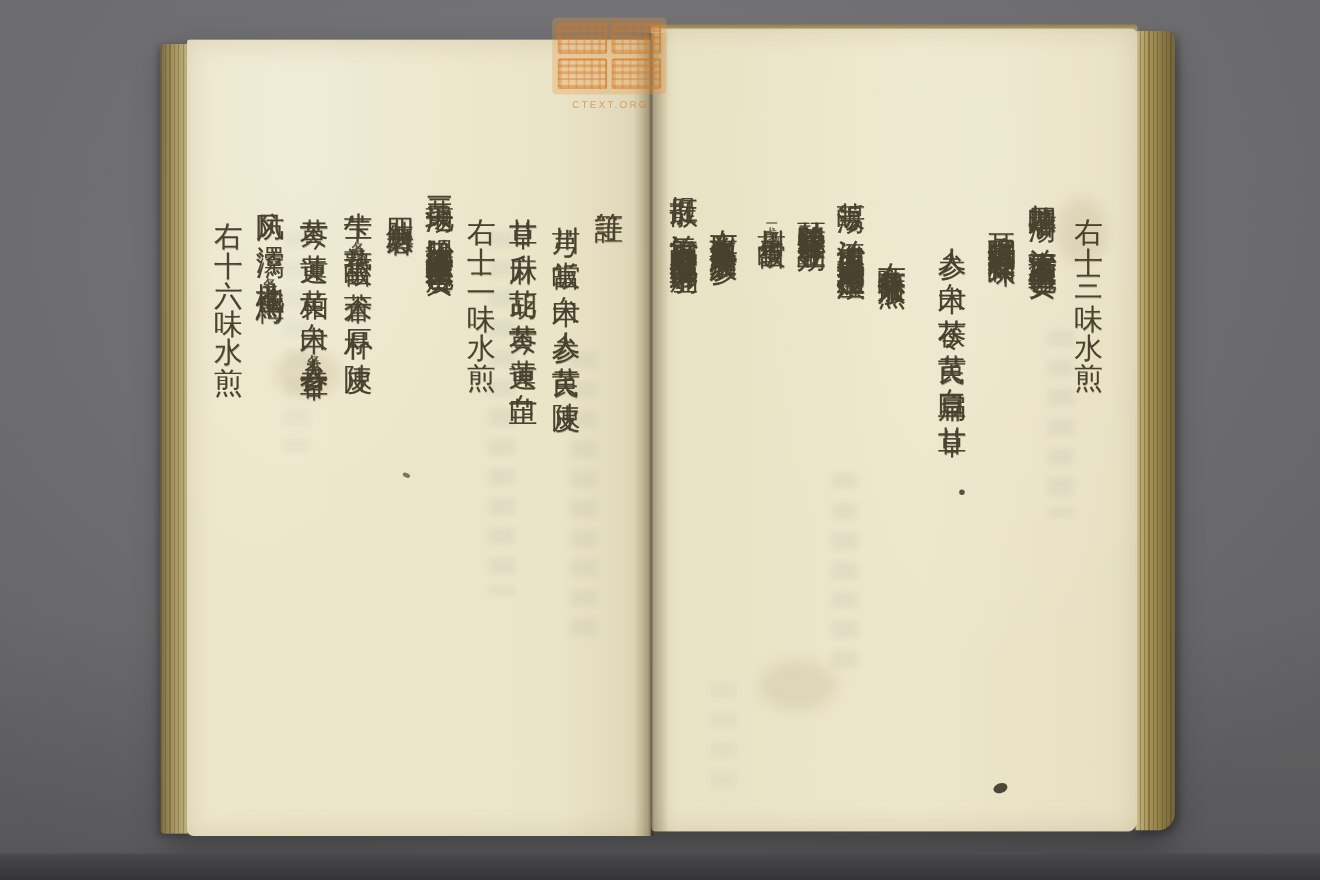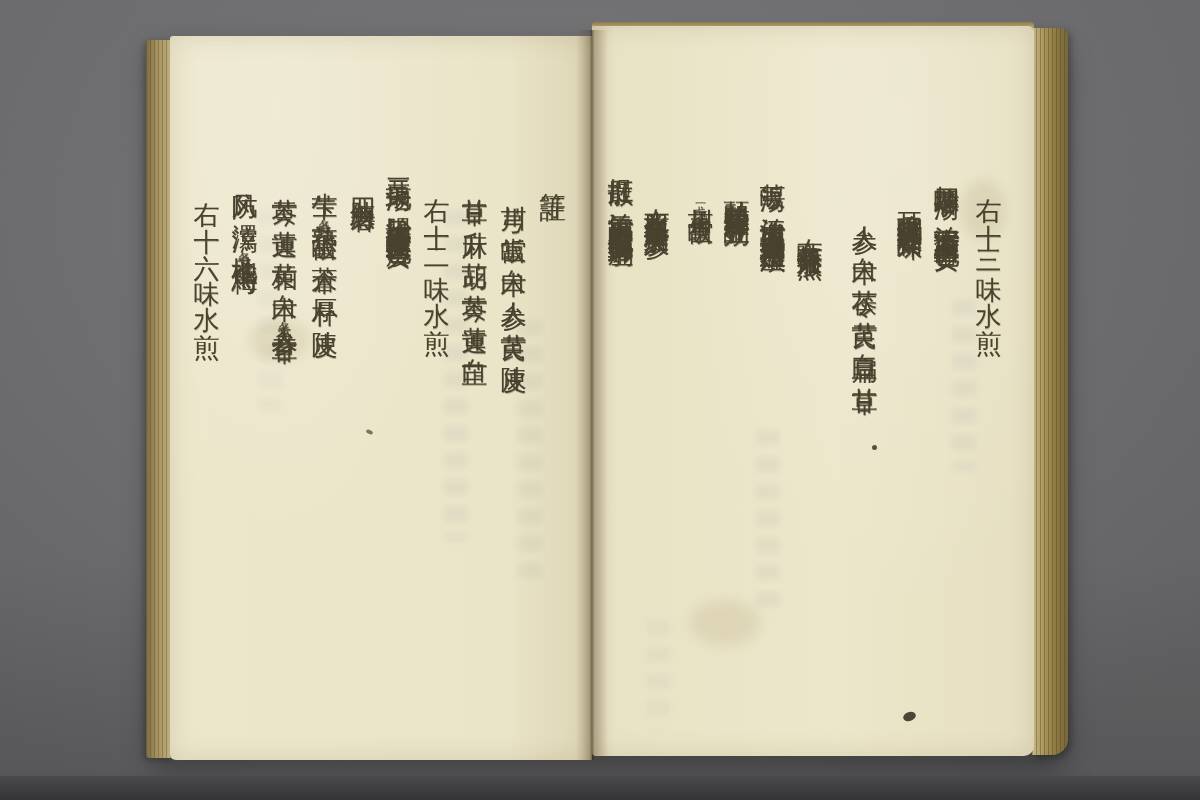--- a/index.html
+++ b/index.html
@@ -171,15 +171,24 @@
       <div class="col" style="left: 308px; top: 172px;"><span class="seg">生芐　熟芐</span><span class="seg small">各戋</span><span class="seg">當皈　蒼术　厚朴　陳皮</span></div>
       <div class="col" style="left: 268px; top: 178px;"><span class="seg">黄芩　黄連　黄柏　白术　人参</span><span class="seg small">各戋</span><span class="seg">甘草</span></div>
       <div class="col" style="left: 228px; top: 172px;"><span class="seg">防风　澤瀉　地楡</span><span class="seg small">各戋</span><span class="seg">鳥梅</span><span class="seg small">二個</span></div>
       <div class="col loose" style="left: 190px; top: 182px;"><span class="seg">右十六味水煎</span></div>
     </div>
 
   <div class="blot blot-a"></div>
   <div class="blot blot-b"></div>
   <div class="blot blot-c"></div>
 
+  <div class="wm">
+    <div class="wm-seal">
+      <div class="wm-glyph"></div>
+      <div class="wm-glyph"></div>
+      <div class="wm-glyph"></div>
+      <div class="wm-glyph"></div>
+    </div>
+    <div class="wm-text">CTEXT.ORG</div>
+  </div>
 
   <div class="bottom-band"></div>
 </div>
 
 </body></html>

